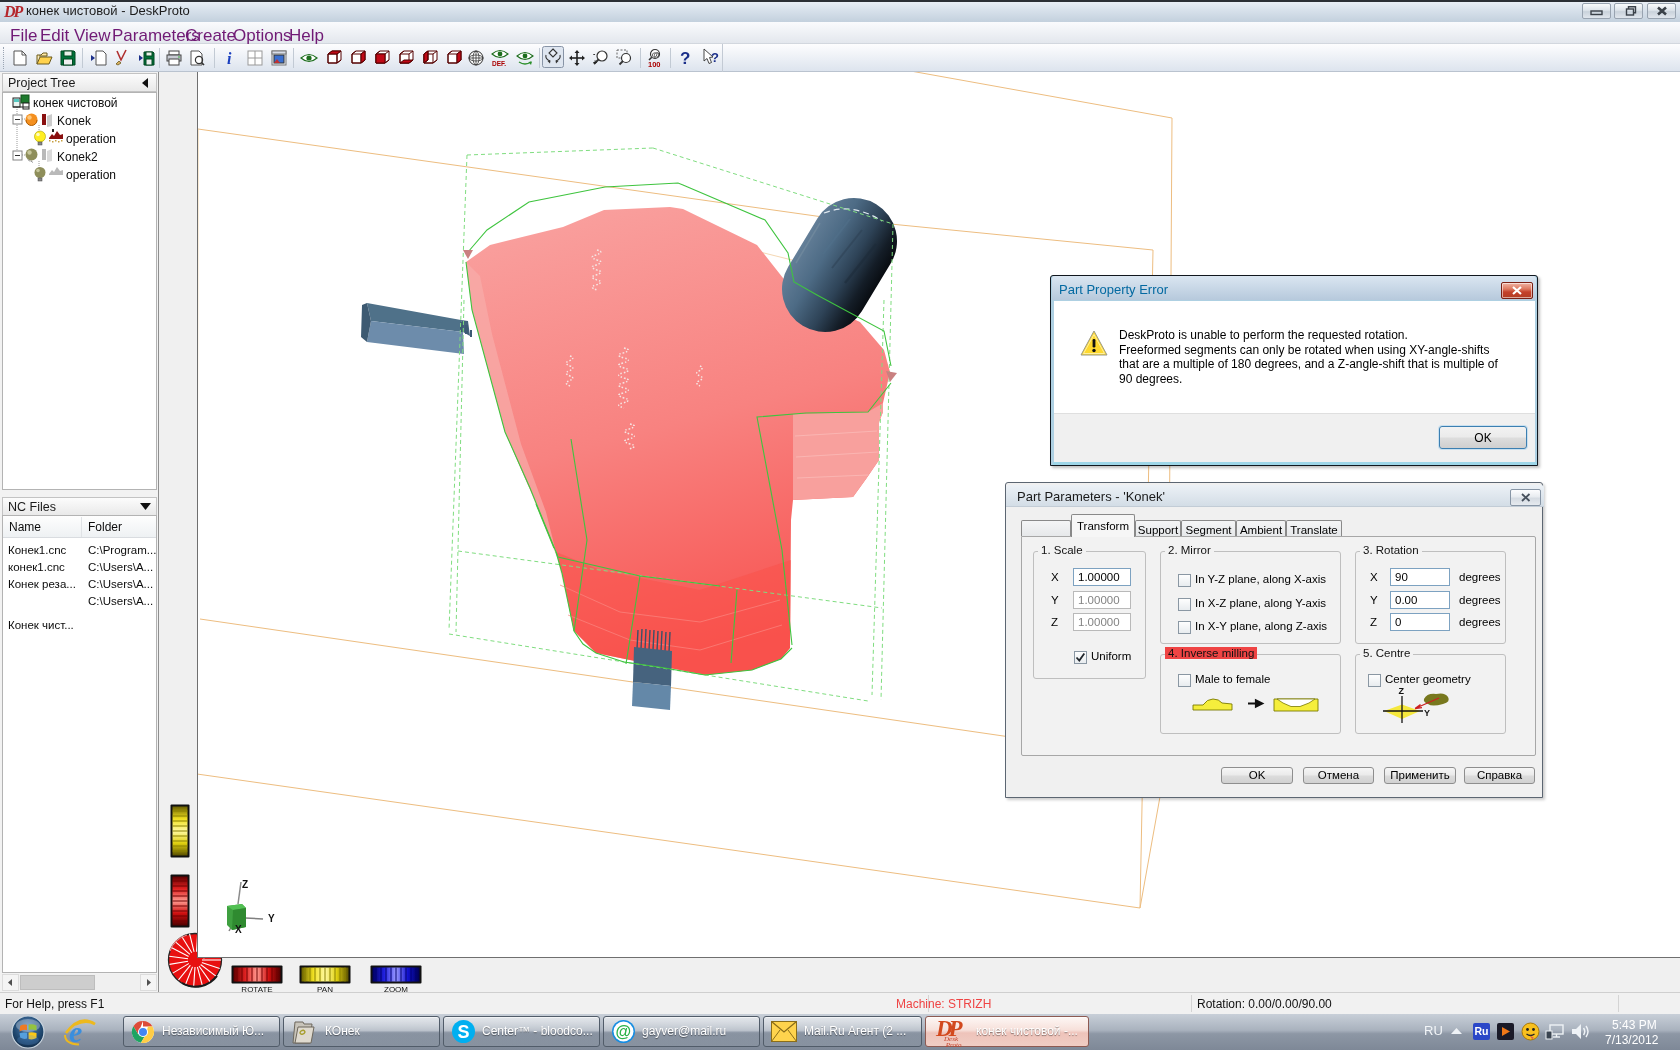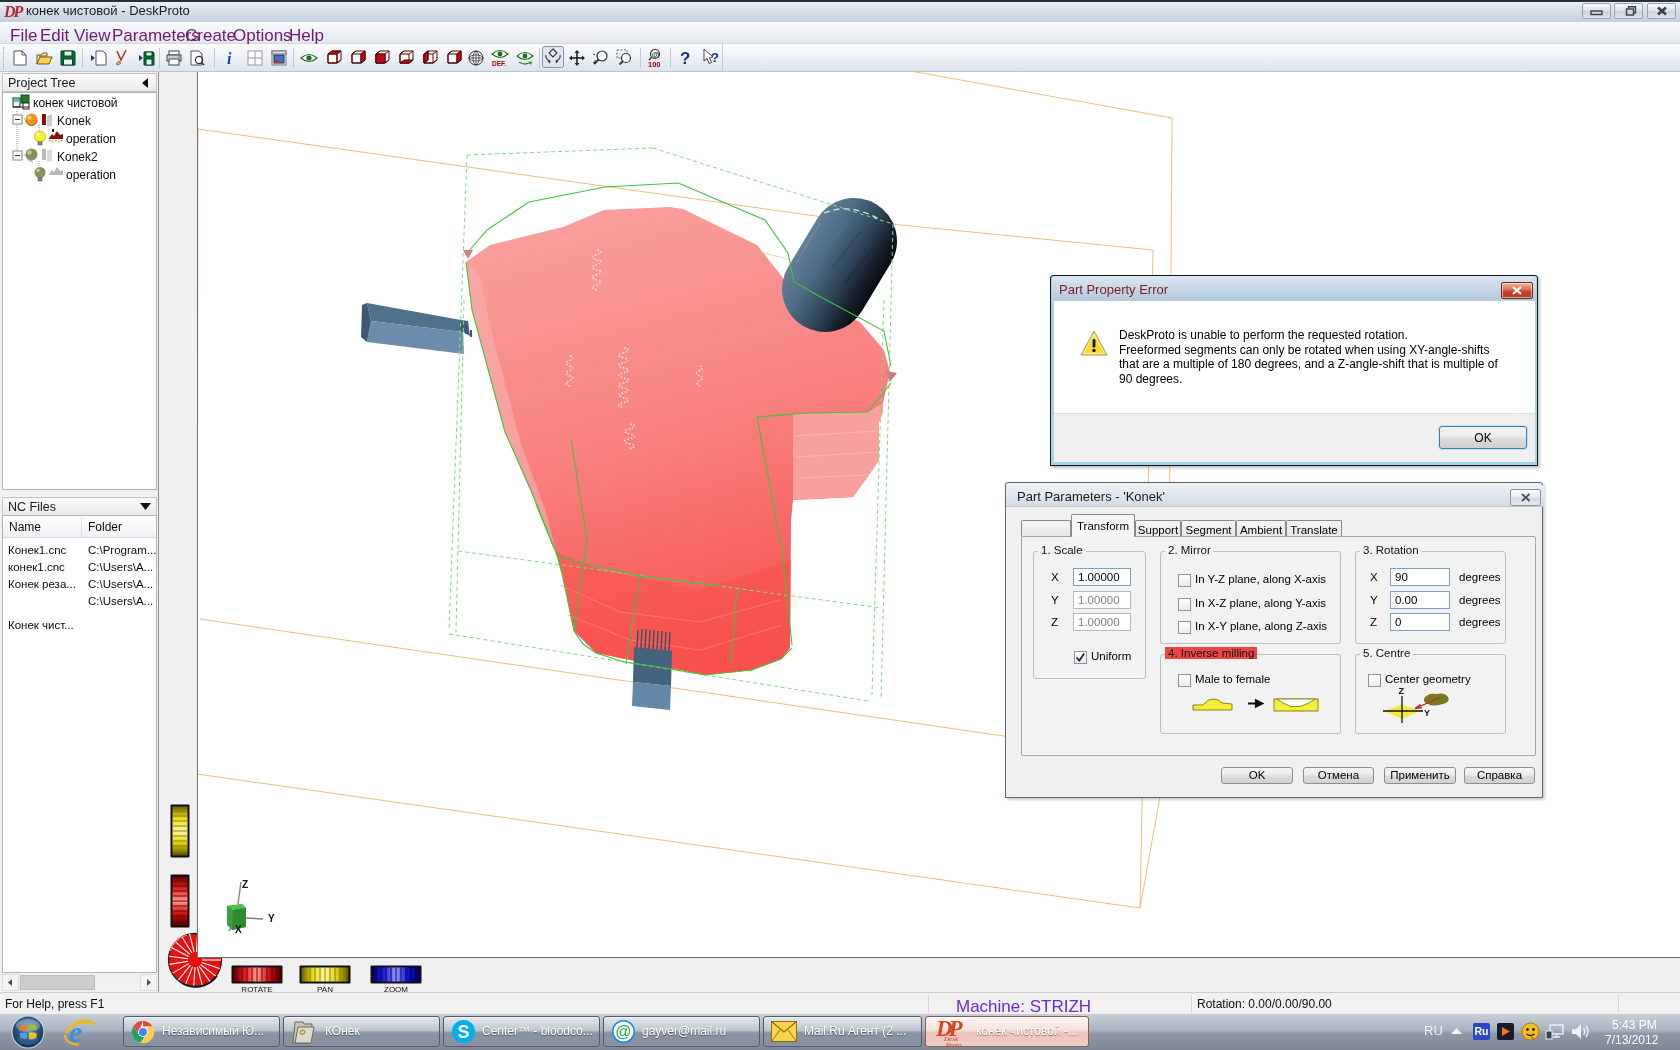--- a/index.html
+++ b/index.html
@@ -644,21 +644,21 @@
       <text x="268" y="922" font-size="10" font-weight="bold" fill="#111">Y</text>
       <text x="235" y="933" font-size="10" font-weight="bold" fill="#111">X</text>
     </g>
   </svg>
 
   <div class="abs" id="statusbar"></div>
   <div class="abs" style="left:5px;top:997px;font-size:12px;color:#111;">For Help, press F1</div>
   <div class="abs" style="left:928px;top:995px;width:1px;height:17px;background:#d4d4d4;"></div>
   <div class="abs" style="left:1191px;top:995px;width:1px;height:17px;background:#d4d4d4;"></div>
   <div class="abs" style="left:1618px;top:995px;width:1px;height:17px;background:#d4d4d4;"></div>
-  <div class="abs" style="left:956px;top:997px;font-size:17px;color:#6d28d9;">Machine: STRIZH</div>
+  <div class="abs" style="left:896px;top:997px;font-size:12px;color:#ef4444;">Machine: STRIZH</div>
   <div class="abs" style="left:1197px;top:997px;font-size:12px;color:#111;">Rotation: 0.00/0.00/90.00</div>
 
   <div class="abs" id="taskbar"></div>
 
   <svg class="abs" style="left:10px;top:1015px;" width="36" height="34" viewBox="0 0 36 34">
     <defs>
         <radialGradient id="orb" cx="0.5" cy="0.35" r="0.8">
           <stop offset="0" stop-color="#5585bc"></stop>
           <stop offset="0.55" stop-color="#20486f"></stop>
           <stop offset="1" stop-color="#0a1c33"></stop>
@@ -753,21 +753,21 @@
   </svg>
   <svg class="abs" style="left:1570px;top:1022px;" width="20" height="19" viewBox="0 0 20 19">
     <path d="M2 7 h4 l5 -5 v15 l-5 -5 h-4 z" fill="#eef2f6"></path>
     <path d="M13.5 6 q2.5 3.5 0 7 M16 4 q4 5.5 0 11" fill="none" stroke="#eef2f6" stroke-width="1.5"></path>
   </svg>
   <div class="tasklabel" style="left:1612px;top:1018px;font-size:12px;text-shadow:none;">5:43 PM</div>
   <div class="tasklabel" style="left:1605px;top:1033px;font-size:12px;text-shadow:none;">7/13/2012</div>
 
   <div class="abs" style="left:1050px;top:275px;width:488px;height:191px;background:#aed0e2;border:1px solid #11171e;border-radius:3px 3px 0 0;box-shadow:2px 2px 3px rgba(0,0,0,0.25);">
     <div class="abs" style="left:1px;top:0px;width:484px;height:24px;background:linear-gradient(#dae6f1,#b6c9dc);border-radius:3px 3px 0 0;"></div>
-    <div class="abs" style="left:8px;top:6px;font-size:13px;color:#7f1d1d;">Part Property Error</div>
+    <div class="abs" style="left:8px;top:6px;font-size:13px;color:#0369a1;">Part Property Error</div>
     <div class="abs" style="left:450px;top:6px;width:32px;height:17px;border-radius:2px;border:1px solid #7a2014;background:linear-gradient(#f0b4a4,#dd7960 40%,#c4402a 60%,#b23d23);box-shadow:inset 0 0 0 1px rgba(255,255,255,0.55);"></div>
     <svg class="abs" style="left:450px;top:6px;" width="32" height="17">
         <path d="M12 5 l8 7 M20 5 l-8 7" stroke="#fff" stroke-width="2.2"></path>
       </svg>
     <div class="abs" style="left:3px;top:25px;width:481px;height:112px;background:#fff;"></div>
     <div class="abs" style="left:3px;top:137px;width:481px;height:51px;background:#f0f0f0;border-top:1px solid #dfdfdf;"></div>
     <div class="abs" style="left:2px;top:186px;width:484px;height:3px;background:#9ed6e8;"></div>
     <svg class="abs" style="left:29px;top:54px;" width="28" height="27" viewBox="0 0 28 27">
       <path d="M14 1 L27 25 L1 25 z" fill="#ffd92e" stroke="#9a9a8a" stroke-width="1"></path>
       <path d="M14 4.5 L24.5 23.5 L3.5 23.5 z" fill="none" stroke="#fff0a0" stroke-width="1"></path>

